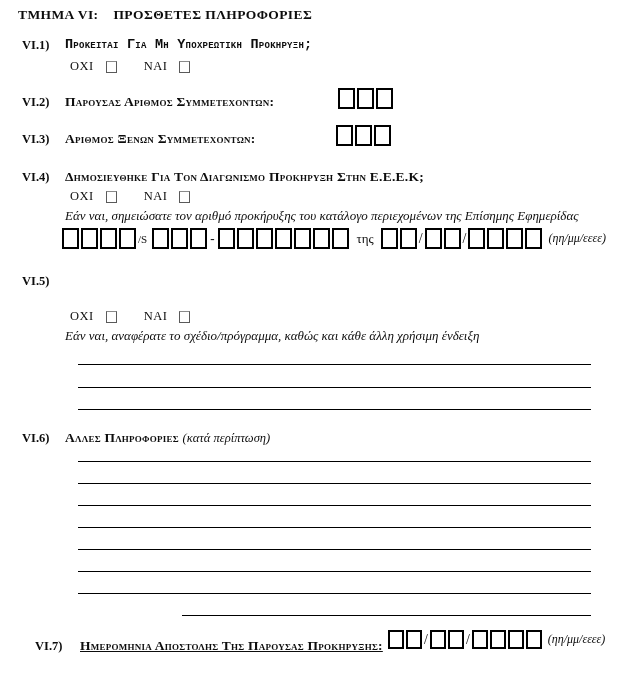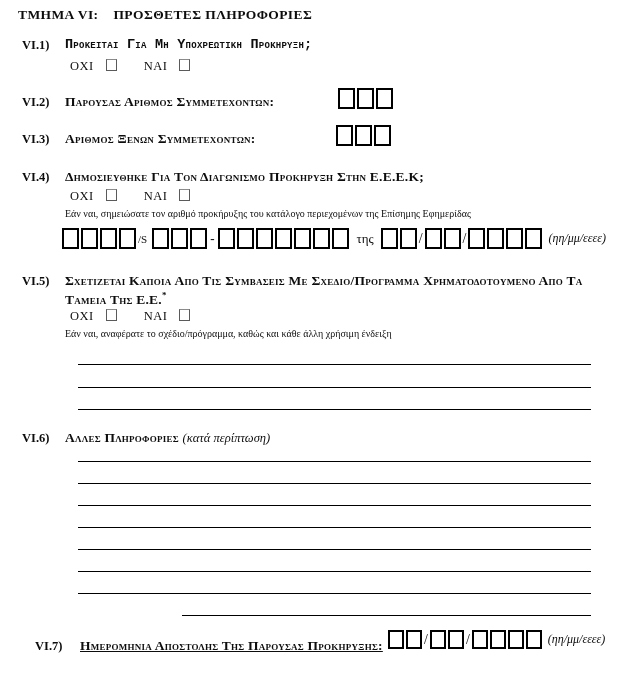--- a/index.html
+++ b/index.html
@@ -5,23 +5,23 @@
   html,body{margin:0;padding:0;background:#fff;}
   .page{
     position:relative;width:617px;height:694px;background:#fff;overflow:hidden;
     font-family:"Liberation Serif","DejaVu Serif",serif;color:#0d0d0d;
   }
   .abs{position:absolute;}
   .title{top:7px;left:18px;font-weight:700;font-size:13.5px;letter-spacing:.4px;white-space:nowrap;}
   .title .gap{margin-left:15px;}
   .num{font-weight:700;font-size:12.5px;}
   .h{font-weight:700;font-variant:small-caps;font-size:13.5px;letter-spacing:.25px;line-height:15px;}
-  .hint{font-size:10px;white-space:nowrap;}
+  .hint{font-style:italic;font-size:13px;white-space:nowrap;}
   
-  .yn{display:flex;font-size:12.5px;letter-spacing:.5px;}
+  .yn{display:flex;align-items:center;font-size:12.5px;letter-spacing:.5px;}
   .yn .yn-t{margin-right:12px;}
   .yn .cb{margin-right:27px;}
   .yn .cb:last-child{margin-right:0;}
   .cb{display:inline-block;width:9px;height:10px;border:1px solid #5a5a5a;border-top-color:#8a8a8a;background:#fff;}
   
   .bg{display:inline-flex;align-items:flex-end;}
   .dbox{display:inline-block;width:13px;height:17px;border:2px solid #000;background:#fff;margin-right:2px;}
   .bg .dbox:last-child{margin-right:0;}
   .sm .dbox{width:12px;height:15px;}
   
@@ -119,24 +119,20 @@
     <span class="bg">
         <span class="dbox"></span>
         <span class="dbox"></span>
         <span class="dbox"></span>
         <span class="dbox"></span>
       </span>
     <span class="fmt">(ηη/μμ/εεεε)</span>
   </div>
 
   <span class="abs num" style="top:274px;left:22px;">VI.5)</span>
-  <div class="abs h" style="top:273px;left:65px;width:552px;">
-    <span>Σχετιζεται Καποια Απο Τις Συμβασεις Με Σχεδιο/Προγραμμα Χρηματοδοτουμενο Απο Τα</span><br>
-    <span>Ταμεια Της Ε.Ε.</span><sup>*</sup>
-  </div>
   <div class="abs yn" style="top:309px;left:70px;">
     <span class="yn-t">ΟΧΙ</span>
     <span class="cb"></span>
     <span class="yn-t">ΝΑΙ</span>
     <span class="cb"></span>
   </div>
   <span class="abs hint" style="top:328px;left:65px;">Εάν ναι, αναφέρατε το σχέδιο/πρόγραμμα, καθώς και κάθε άλλη χρήσιμη ένδειξη</span>
   <div class="abs lines lines-a" style="top:364px;left:78px;width:513px;">
       <div class="rule"></div>
       <div class="rule"></div>

